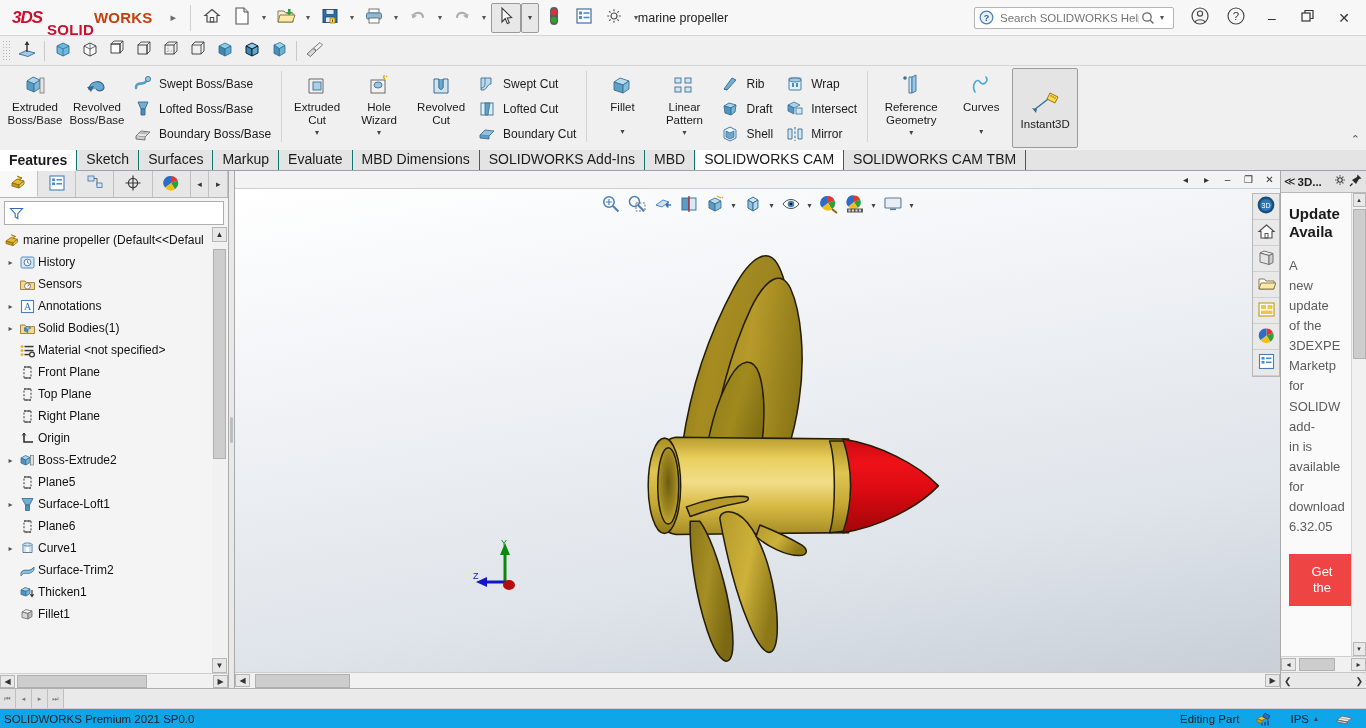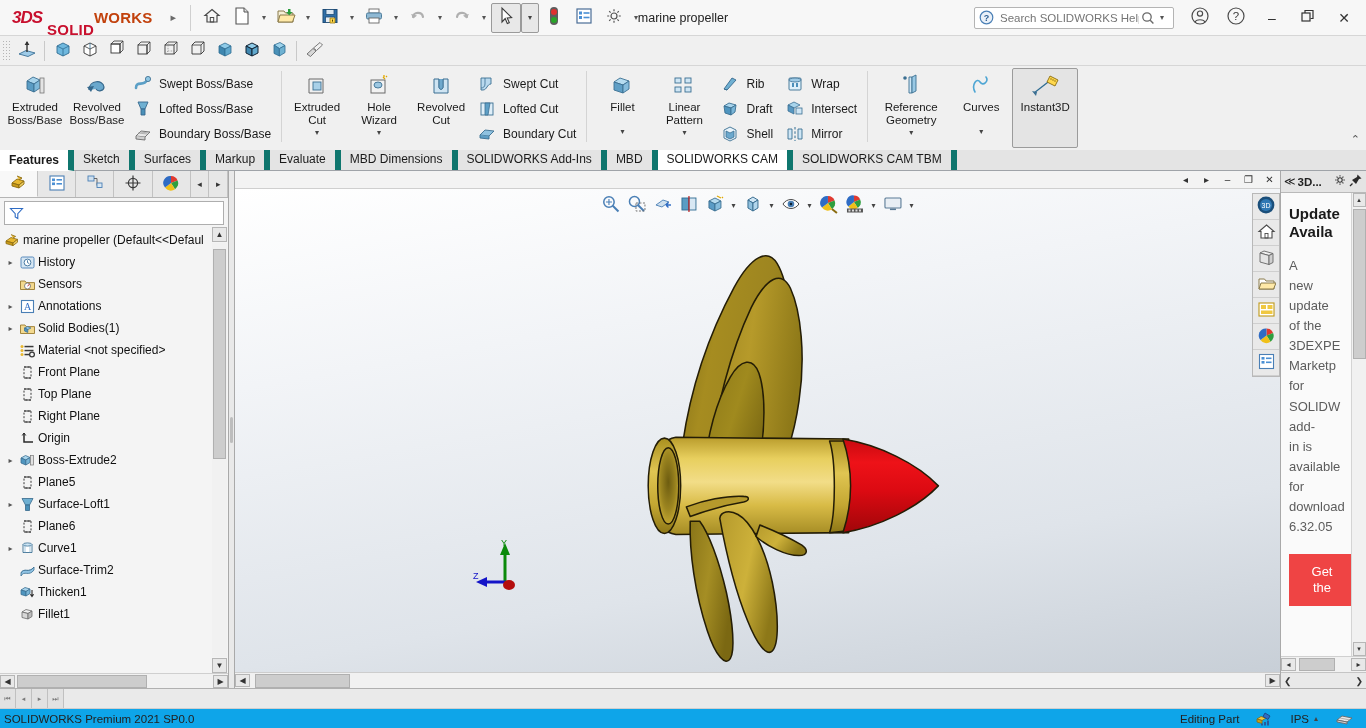--- a/index.html
+++ b/index.html
@@ -67,21 +67,21 @@
     height: 84px; background: #f0f0f0; display: flex; align-items: stretch;
     flex: none; position: relative;
   }
   .rgroup { display: flex; align-items: flex-start; padding: 2px 4px 0 4px; position: relative; }
   .rgroup + .rgroup::before {
     content: ""; position: absolute; left: -1px; top: 5px; bottom: 8px; width: 1px; background: #d4d4d4;
   }
   .big-btn {
     width: 62px; display: flex; flex-direction: column; align-items: center;
     padding: 3px 1px 0 1px; cursor: pointer; border: 1px solid transparent; border-radius: 2px;
-    text-align: center; line-height: 1.12; font-size: 11.5px; color: #1a1a1a;
+    text-align: center; line-height: 1.12; font-size: 11.5px; color: #1a1a1a; justify-content: center;
   }
   .big-btn.active { background: #e4e4e4; border: 1px solid #9b9b9b; }
   .big-btn .ico { height: 28px; display: flex; align-items: center; justify-content: center; margin-bottom: 1px; }
   .big-btn .lbl { display: block; }
   .big-btn .dd { font-size: 8px; color: #444; margin-top: 2px; }
   .small-col { display: flex; flex-direction: column; padding-top: 3px; }
   .small-btn {
     display: flex; align-items: center; height: 25px; padding: 0 6px 0 2px; cursor: pointer;
     border: 1px solid transparent; border-radius: 2px; font-size: 12px; white-space: nowrap; color: #1a1a1a; text-align: center;
   }
@@ -89,22 +89,22 @@
   .ribbon-collapse {
     position: absolute; right: 6px; bottom: 4px; font-size: 11px; color: #555; cursor: pointer;
   }
 
   
   .tabrow {
     height: 21px; background: #e4e4e4; display: flex; align-items: flex-end;
     flex: none; border-bottom: 1px solid #9fa3a8; padding-left: 0;
   }
   .tab {
-    height: 21px; line-height: 20px; padding: 0 9px; font-size: 12px; cursor: pointer;
-    border-right: 6px solid #0f766e; color: #1a1a1a; background: #e4e4e4;
+    height: 21px; line-height: 20px; padding: 0 9px; font-size: 14px; cursor: pointer;
+    border-right: 1px solid #0f766e; color: #1a1a1a; background: #e4e4e4;
   }
   .tab.active { background: #fff; font-weight: bold; border-bottom: 1px solid #fff; position: relative; top: 1px; }
   .tab.active2 { background: #fff; }
 
   
   .body { flex: 1; display: flex; min-height: 0; position: relative; background: #d6dbe0; }
 
   
   .fm { width: 229px; background: #f4f4f4; display: flex; flex-direction: column; flex: none;
         border-right: 1px solid #a9a9a9; }

